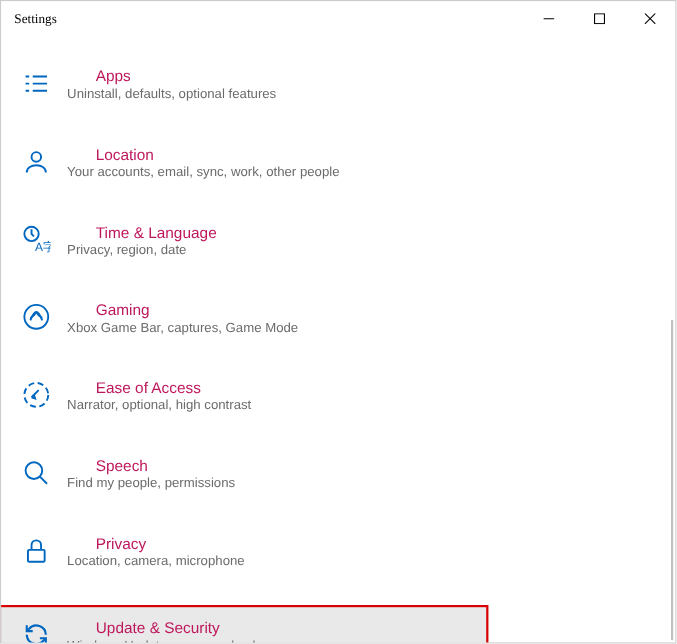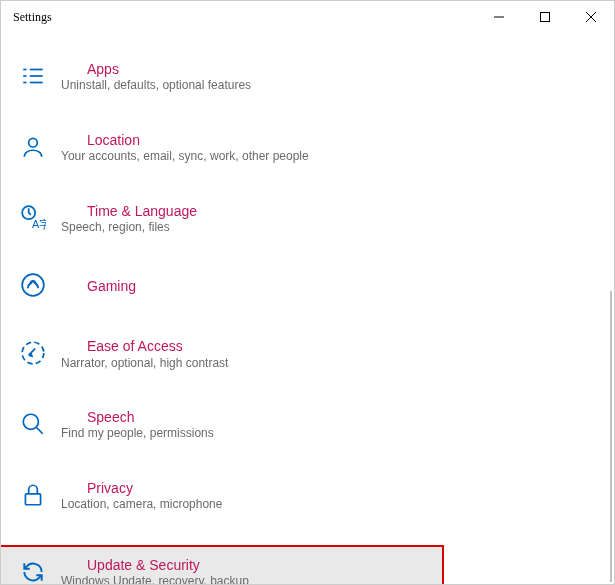--- a/index.html
+++ b/index.html
@@ -151,35 +151,36 @@
   <div class="settings-item">
     <div class="icon-box">
       <svg viewBox="0 0 24 24" fill="none" stroke="currentColor" stroke-width="1.6">
         <circle cx="8" cy="8" r="6"></circle>
         <path d="M8 4v4l2 2"></path>
         <text x="11" y="22" font-size="10" fill="currentColor" stroke="none">A字</text>
       </svg>
     </div>
     <div class="item-text">
       <span class="item-title">Time &amp; Language</span>
-      <span class="item-desc">Speech, region, files</span>
+      <span class="item-desc">Privacy, region, date</span>
     </div>
   </div>
   <div class="spacer"></div>
 
   <div class="settings-item">
     <div class="icon-box">
       <svg viewBox="0 0 24 24" fill="none" stroke="currentColor" stroke-width="1.6">
         <circle cx="12" cy="12" r="10"></circle>
         <path d="M7 15c2-5 4-7 5-7s3 2 5 7"></path>
         <path d="M12 8c-1 2-3 4-5 5M12 8c1 2 3 4 5 5"></path>
       </svg>
     </div>
     <div class="item-text">
       <span class="item-title">Gaming</span>
+      <span class="item-desc">Xbox Game Bar, captures, Game Mode</span>
     </div>
   </div>
   <div class="spacer"></div>
 
   <div class="settings-item">
     <div class="icon-box">
       <svg viewBox="0 0 24 24" fill="none" stroke="currentColor" stroke-width="1.6">
         <circle cx="12" cy="12" r="10" stroke-dasharray="5 3"></circle>
         <path d="M14 8l-6 6m0 0l3 1-1-3"></path>
       </svg>

